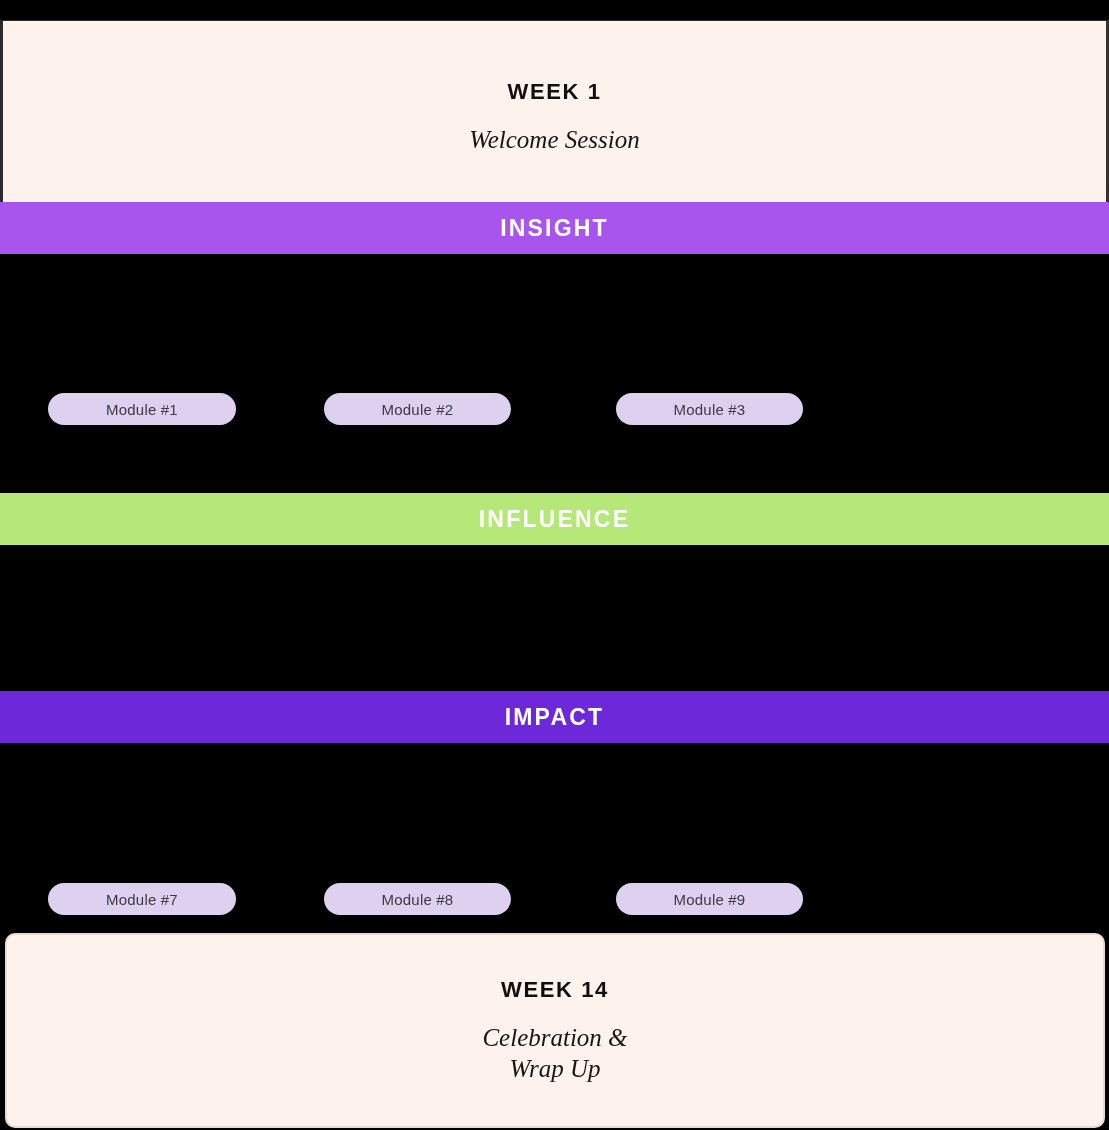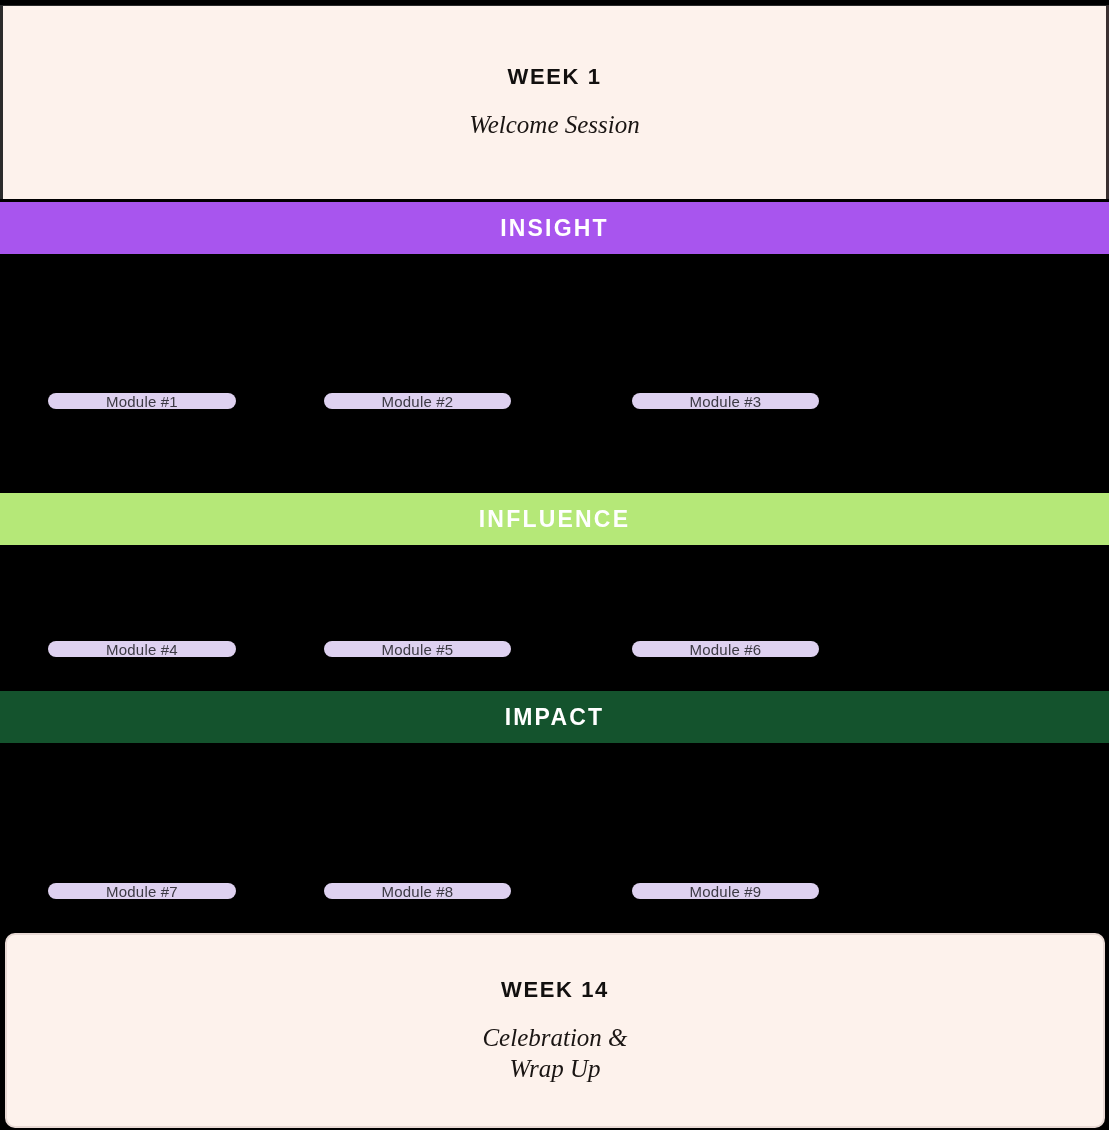--- a/index.html
+++ b/index.html
@@ -23,21 +23,21 @@
     position: absolute;
     background: #FDF2EC;
     box-sizing: border-box;
     display: flex;
     flex-direction: column;
     align-items: center;
     justify-content: center;
   }
   .week-card.top {
     left: 0px;
-    top: 5px;
+    top: 20px;
     width: 1109px;
     height: 194px;
     border-left: 3px solid #2b2b2b;
     border-right: 3px solid #3a3030;
     border-top: 1px solid #2b2b2b;
   }
   .week-card.bottom {
     left: 5px;
     top: 933px;
     width: 1100px;
@@ -97,38 +97,38 @@
     left: 0px;
     width: 1109px;
     height: 32px;
   }
   .row-1 { top: 393px; }
   .row-2 { top: 641px; }
   .row-3 { top: 883px; }
 
   .module-pill {
     position: absolute;
-    height: 16px;
+    height: 32px;
     background: #DED1F0;
     border-radius: 16px;
     display: flex;
     align-items: center;
     justify-content: center;
     box-sizing: border-box;
   }
   .module-pill .pill-label {
     font-family: "Liberation Sans", sans-serif;
     font-size: 15px;
     color: #3c3a44;
     letter-spacing: 0.2px;
     white-space: nowrap;
   }
   .pill-col-1 { left: 48px;  width: 188px; }
   .pill-col-2 { left: 324px; width: 187px; align-items: center; }
-  .pill-col-3 { left: 632px; width: 187px; }
+  .pill-col-3 { left: 616px; width: 187px; }
 </style>
 </head>
 <body>
 
 <div class="page">
 
   <div class="week-card top">
     <div class="week-title">WEEK 1</div>
     <div class="week-sub">Welcome Session</div>
   </div>
@@ -146,33 +146,22 @@
     </div>
     <div class="module-pill pill-col-3">
       <span class="pill-label">Module #3</span>
     </div>
   </div>
 
   <div class="phase-band band-influence" style="background-color: rgb(181, 232, 120);">
     <span class="phase-band-label">INFLUENCE</span>
   </div>
 
-  <div class="module-row row-2">
-    <div class="module-pill pill-col-1">
-      <span class="pill-label">Module #4</span>
-    </div>
-    <div class="module-pill pill-col-2">
-      <span class="pill-label">Module #5</span>
-    </div>
-    <div class="module-pill pill-col-3">
-      <span class="pill-label">Module #6</span>
-    </div>
-  </div>
 
-  <div class="phase-band band-impact" style="background-color: #14532d; justify-content: center;">
+  <div class="phase-band band-impact" style="background-color: #6d28d9; justify-content: center;">
     <span class="phase-band-label">IMPACT</span>
   </div>
 
   <div class="module-row row-3">
     <div class="module-pill pill-col-1">
       <span class="pill-label">Module #7</span>
     </div>
     <div class="module-pill pill-col-2">
       <span class="pill-label">Module #8</span>
     </div>

